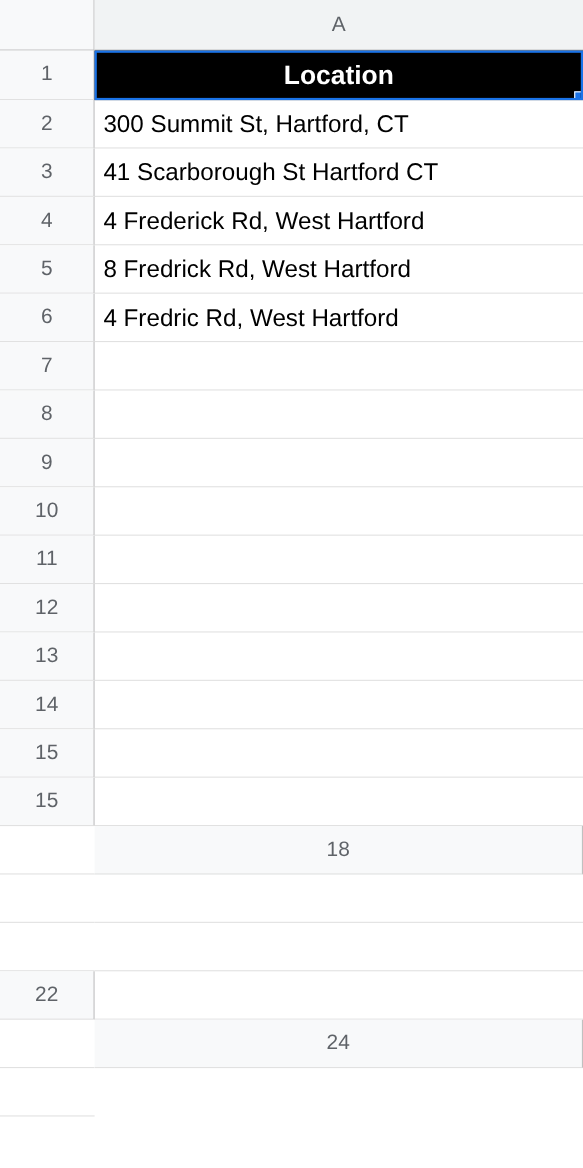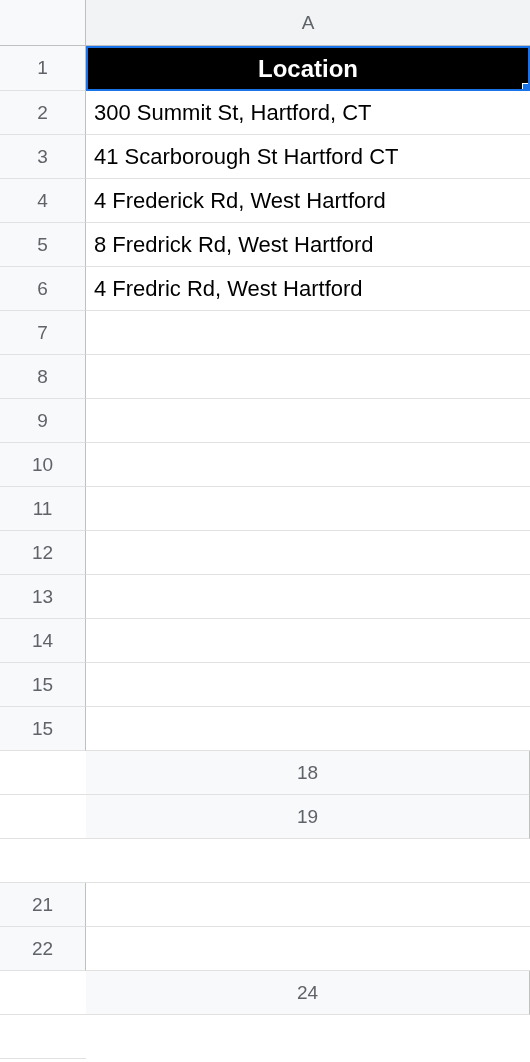--- a/index.html
+++ b/index.html
@@ -116,23 +116,21 @@
     <div class="cell"></div>
     <div class="row-header">14</div>
     <div class="cell"></div>
     <div class="row-header">15</div>
     <div class="cell"></div>
     <div class="row-header">15</div>
     <div class="cell"></div>
     <div class="cell"></div>
     <div class="row-header">18</div>
     <div class="cell"></div>
-    <div class="row-header">19</div>
     <div class="cell"></div>
     <div class="cell"></div>
-    <div class="row-header">21</div>
     <div class="cell"></div>
     <div class="row-header">22</div>
     <div class="cell"></div>
     <div class="cell"></div>
     <div class="row-header">24</div>
     <div class="cell"></div>
   </div>
 
 </body></html>

